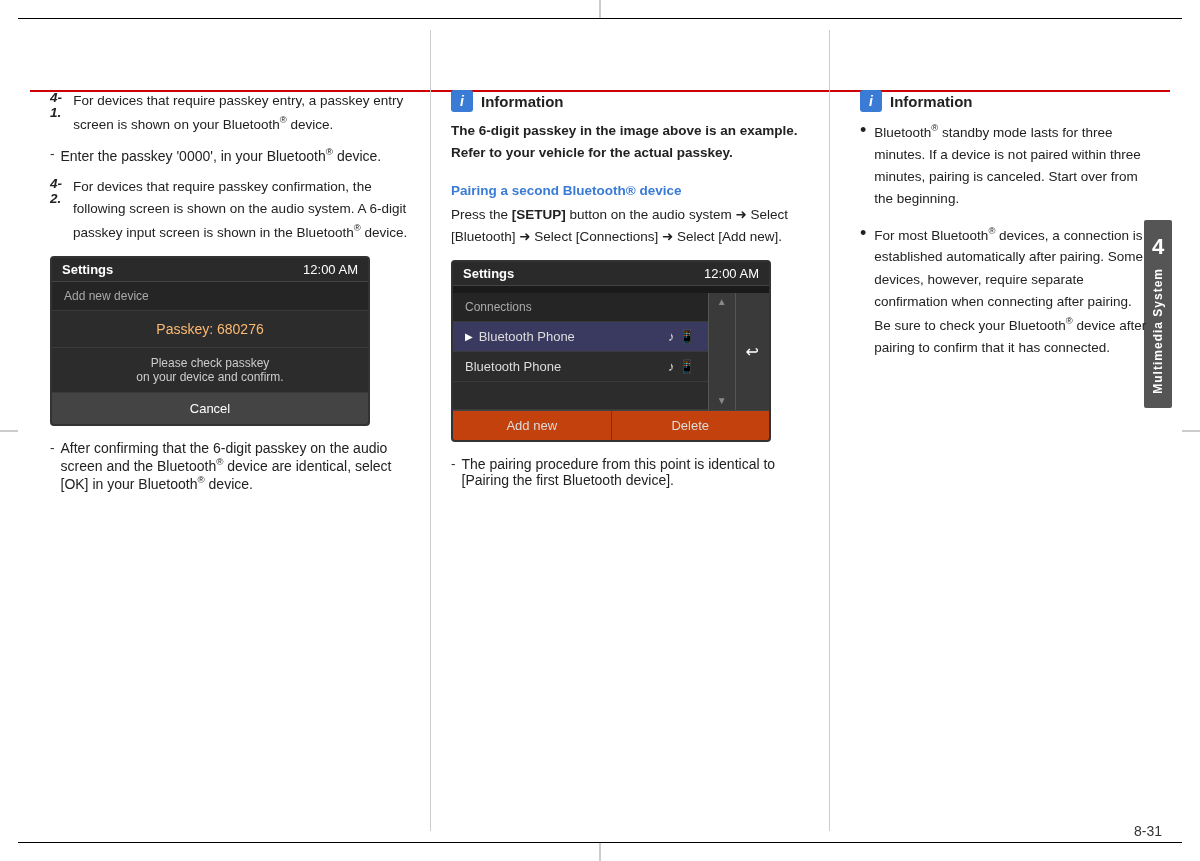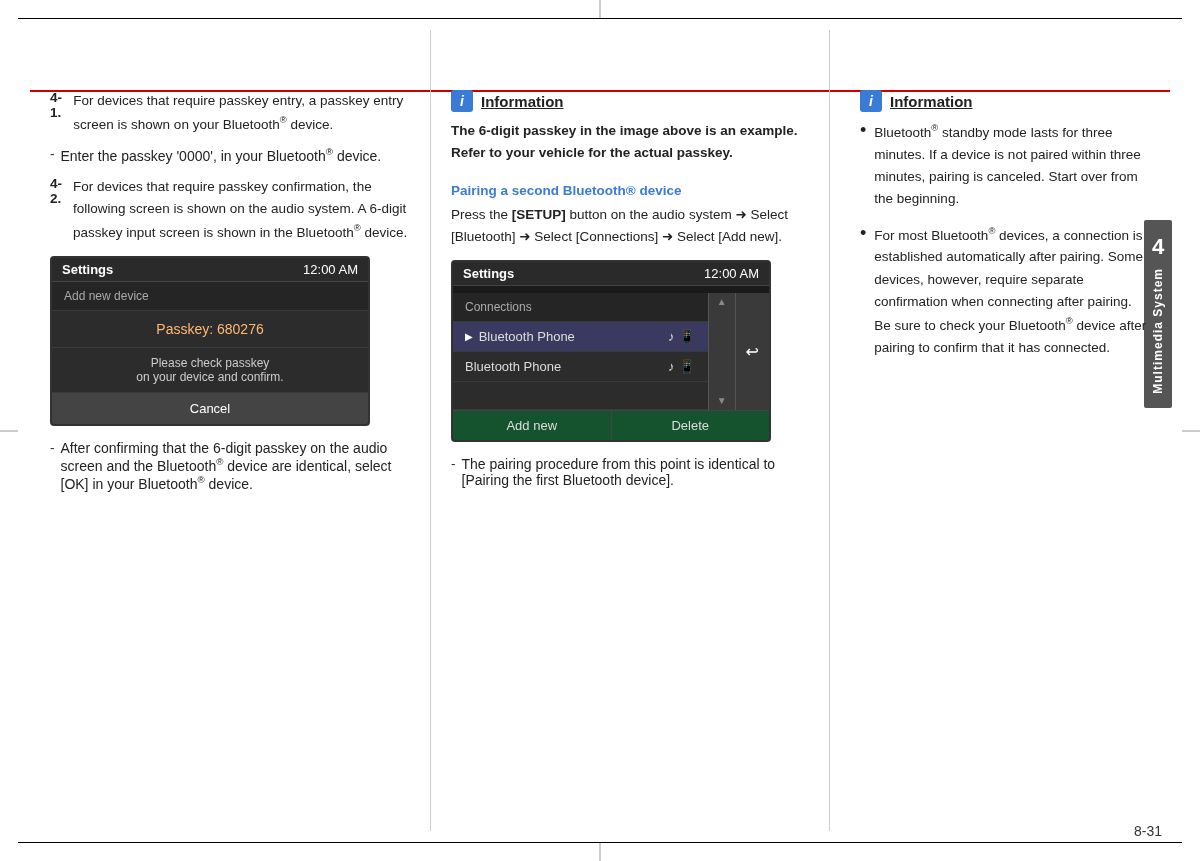--- a/index.html
+++ b/index.html
@@ -112,20 +112,21 @@
       background: #c00;
     }
 
     .item-block {
       margin-bottom: 12px;
     }
 
     .item-num {
       font-weight: bold;
       font-size: 13.5px;
+      font-style: italic;
     }
 
     .item-body {
       font-size: 13.5px;
       line-height: 1.65;
       margin-left: 8px;
     }
 
     .dash-item {
       display: flex;
@@ -267,21 +268,21 @@
       border-left: 1px solid #555;
     }
 
     .screen-footer {
       display: flex;
       border-top: 1px solid #444;
     }
 
     .screen-footer-btn {
       flex: 1;
-      background: #14532d;
+      background: #c2410c;
       color: #ddd;
       text-align: center;
       padding: 7px;
       font-size: 13px;
       border-right: 1px solid #444;
     }
 
     .screen-footer-btn:last-child {
       border-right: none;
     }
@@ -309,21 +310,20 @@
       font-style: italic;
       font-weight: bold;
       font-size: 14px;
       margin-right: 8px;
       flex-shrink: 0;
     }
 
     .info-title {
       font-weight: bold;
       font-size: 15px;
-      text-decoration: underline;
     }
 
     .info-body {
       font-size: 13.5px;
       line-height: 1.65;
     }
 
     .pairing-header {
       color: #3a7bd5;
       font-weight: bold;

